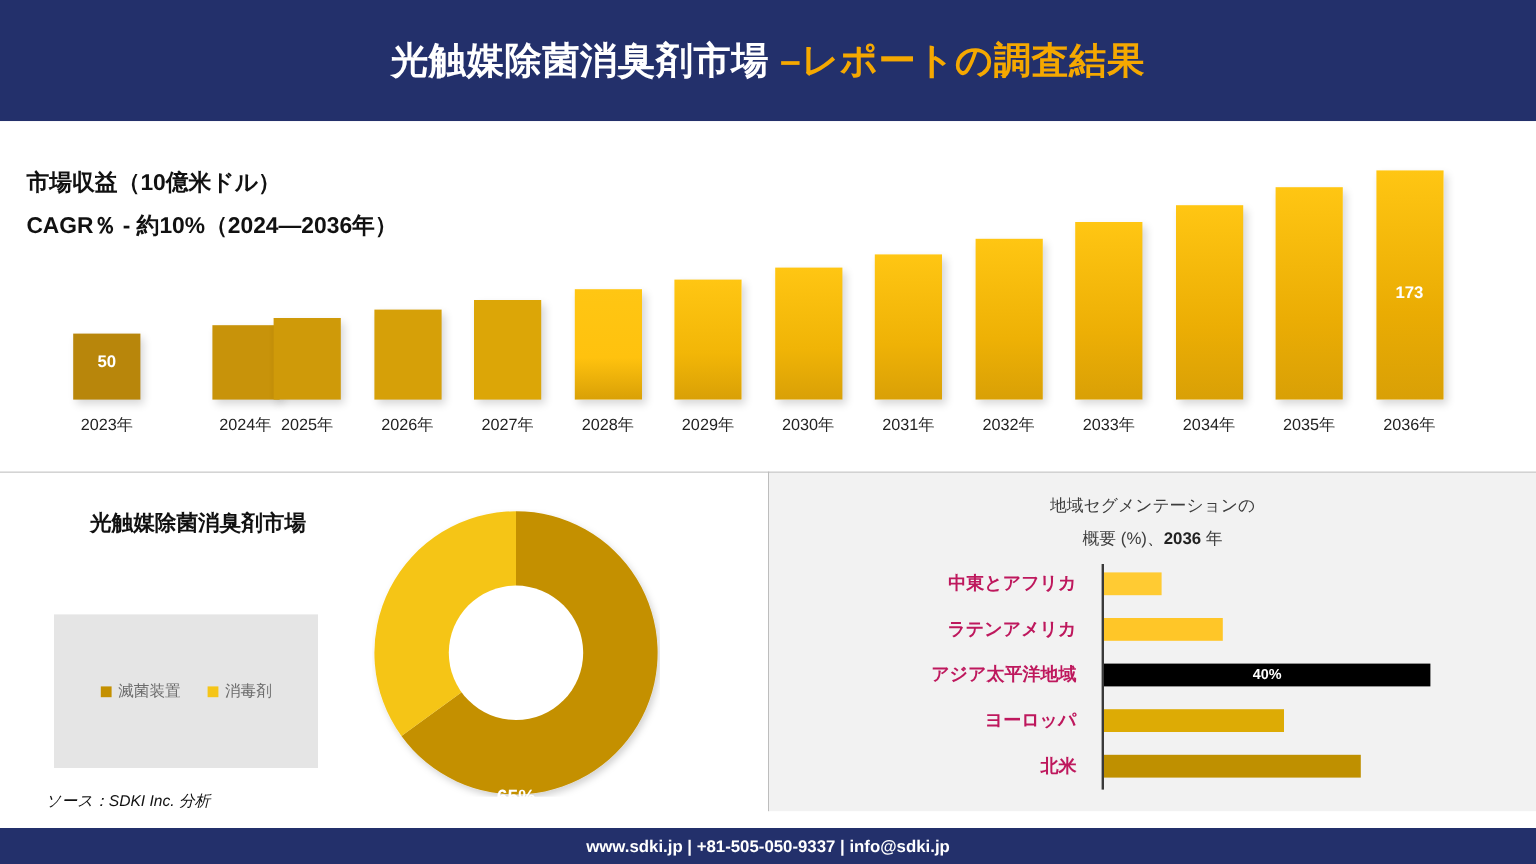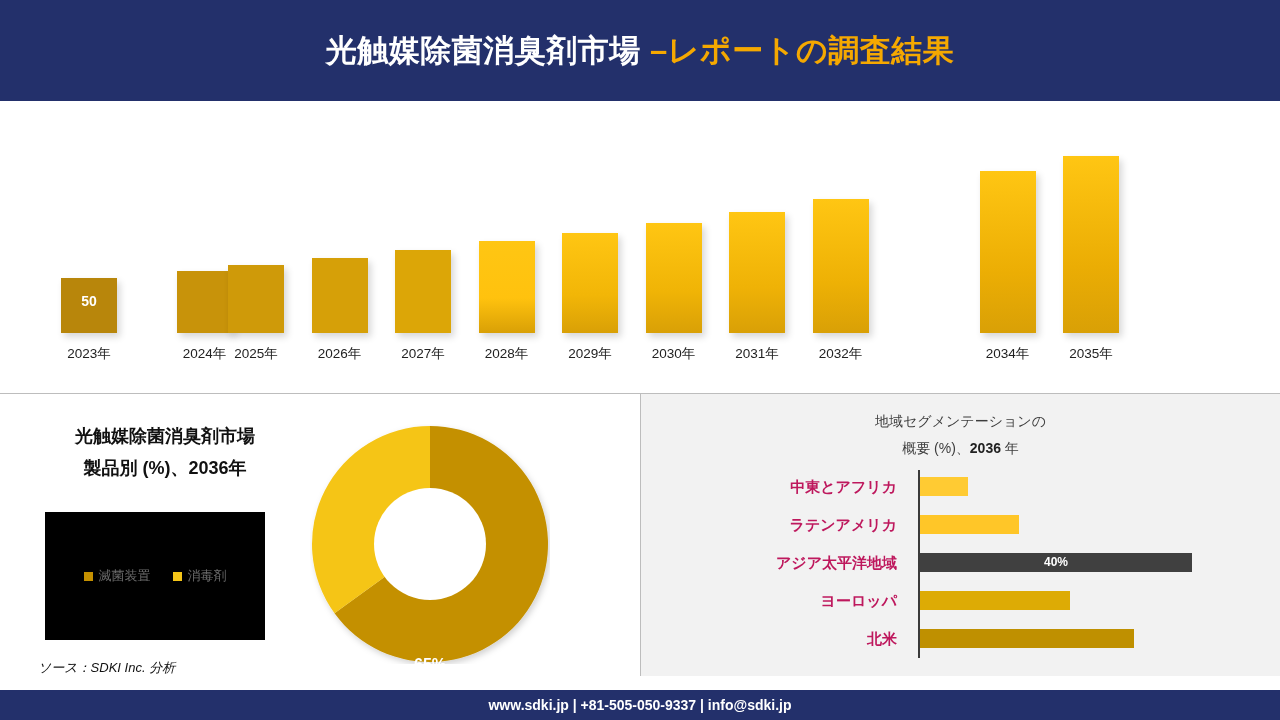--- a/index.html
+++ b/index.html
@@ -64,21 +64,21 @@
   
   #segmentation-panel{
     position:absolute; left:0; top:394px; width:640px; height:282px; background:#ffffff;
   }
   #segmentation-title{
     position:absolute; left:20px; top:26px; width:290px;
     text-align:center; font-size:18px; font-weight:bold; color:#111; line-height:32px;
   }
   #donut-legend-box{
     position:absolute; left:45px; top:118px; width:220px; height:128px;
-    background:#000000;
+    background:#e5e5e5;
     display:flex; align-items:center; justify-content:center; gap:22px;
   }
   .legend-item{ display:flex; align-items:center; gap:6px; }
   .legend-swatch{ width:9px; height:9px; display:inline-block; }
   .legend-label{ font-size:13px; color:#6b6b6b; }
 
   #donut-wrap{
     position:absolute; left:310px; top:30px; width:240px; height:240px;
   }
   #donut-label{
@@ -128,20 +128,24 @@
 </head>
 <body>
 
 <div id="header-banner">
   <div id="header-title">
     <span class="title-main">光触媒除菌消臭剤市場 </span><span class="title-sub">–レポートの調査結果</span>
   </div>
 </div>
 
 <div id="revenue-panel">
+  <div id="revenue-subtitle-block">
+    <div class="rev-line">市場収益（10億米ドル）</div>
+    <div class="rev-line">CAGR％ - 約10%（2024―2036年）</div>
+  </div>
   <div id="bar-chart">
       <div class="bar-col" style="left: 61px; height: 55px;">
         <div class="bar" style="height: 55px; background: rgb(184, 134, 11);"></div>
         <div class="bar-value" style="bottom: 24px; margin-top: 40px;">50</div>
         <div class="bar-cat">2023年</div>
       </div>
       <div class="bar-col" style="left: 144.5px; height: 62px; margin-left: 32px;">
         <div class="bar" style="height: 62px; background: rgb(200, 147, 10);"></div>
         <div class="bar-cat">2024年</div>
       </div>
@@ -170,38 +174,46 @@
         <div class="bar-cat">2030年</div>
       </div>
       <div class="bar-col" style="left: 729px; height: 121px;">
         <div class="bar" style="height: 121px; background: linear-gradient(rgb(255, 198, 19) 0%, rgb(239, 178, 6) 62%, rgb(217, 160, 6) 100%);"></div>
         <div class="bar-cat">2031年</div>
       </div>
       <div class="bar-col" style="left: 812.5px; height: 134px;">
         <div class="bar" style="height: 134px; background: linear-gradient(rgb(255, 198, 19) 0%, rgb(238, 177, 5) 62%, rgb(217, 160, 6) 100%);"></div>
         <div class="bar-cat">2032年</div>
       </div>
+      <div class="bar-col" style="left: 896px; height: 148px;">
+        <div class="bar" style="height: 148px; background: linear-gradient(rgb(255, 198, 19) 0%, rgb(237, 175, 5) 62%, rgb(217, 160, 6) 100%);"></div>
+        <div class="bar-cat">2033年</div>
+      </div>
       <div class="bar-col" style="left: 979.5px; height: 182px; padding-left: 32px;">
         <div class="bar" style="height: 162px; background: linear-gradient(rgb(255, 198, 19) 0%, rgb(236, 174, 4) 62%, rgb(217, 160, 6) 100%);"></div>
         <div class="bar-cat">2034年</div>
       </div>
       <div class="bar-col" style="left: 1063px; height: 177px;">
         <div class="bar" style="height: 177px; background: linear-gradient(rgb(255, 198, 19) 0%, rgb(235, 173, 4) 62%, rgb(217, 160, 6) 100%);"></div>
         <div class="bar-cat">2035年</div>
       </div>
+      <div class="bar-col" style="left: 1146.5px; height: 191px;">
+        <div class="bar" style="height: 191px; background: linear-gradient(rgb(255, 198, 19) 0%, rgb(234, 172, 3) 62%, rgb(217, 160, 6) 100%);"></div>
+        <div class="bar-value" style="bottom: 82px;">173</div>
+        <div class="bar-cat">2036年</div>
+      </div>
     </div>
 </div>
 
 <div id="divider-horizontal"></div>
 <div id="divider-vertical"></div>
 
 <div id="segmentation-panel">
   <div id="segmentation-title">
     <div>光触媒除菌消臭剤市場</div>
-    <div>製品別 (%)、2036年</div>
   </div>
 
   <div id="donut-legend-box">
     <div class="legend-item">
       <span class="legend-swatch" style="background: rgb(196, 144, 0);"></span>
       <span class="legend-label">滅菌装置</span>
     </div>
     <div class="legend-item">
       <span class="legend-swatch" style="background: rgb(245, 197, 24);"></span>
       <span class="legend-label">消毒剤</span>
@@ -237,21 +249,21 @@
       <div class="region-row" style="top: 80px; width: 639px;">
         <div class="region-label">中東とアフリカ</div>
         <div class="region-bar" style="width: 48px; background: rgb(255, 203, 51);"></div>
       </div>
       <div class="region-row" style="top: 118px; width: 639px;">
         <div class="region-label">ラテンアメリカ</div>
         <div class="region-bar" style="width: 99px; background: rgb(255, 198, 40);"></div>
       </div>
       <div class="region-row" style="top: 156px; width: 639px;">
         <div class="region-label">アジア太平洋地域</div>
-        <div class="region-bar" style="width: 272px; background: #404040;">
+        <div class="region-bar" style="width: 272px; background: #000000;">
           <span class="region-value">40%</span>
         </div>
       </div>
       <div class="region-row" style="top: 194px; width: 639px;">
         <div class="region-label">ヨーロッパ</div>
         <div class="region-bar" style="width: 150px; background: rgb(221, 171, 5);"></div>
       </div>
       <div class="region-row" style="top: 232px; width: 639px;">
         <div class="region-label">北米</div>
         <div class="region-bar" style="width: 214px; background: rgb(191, 144, 0);"></div>

